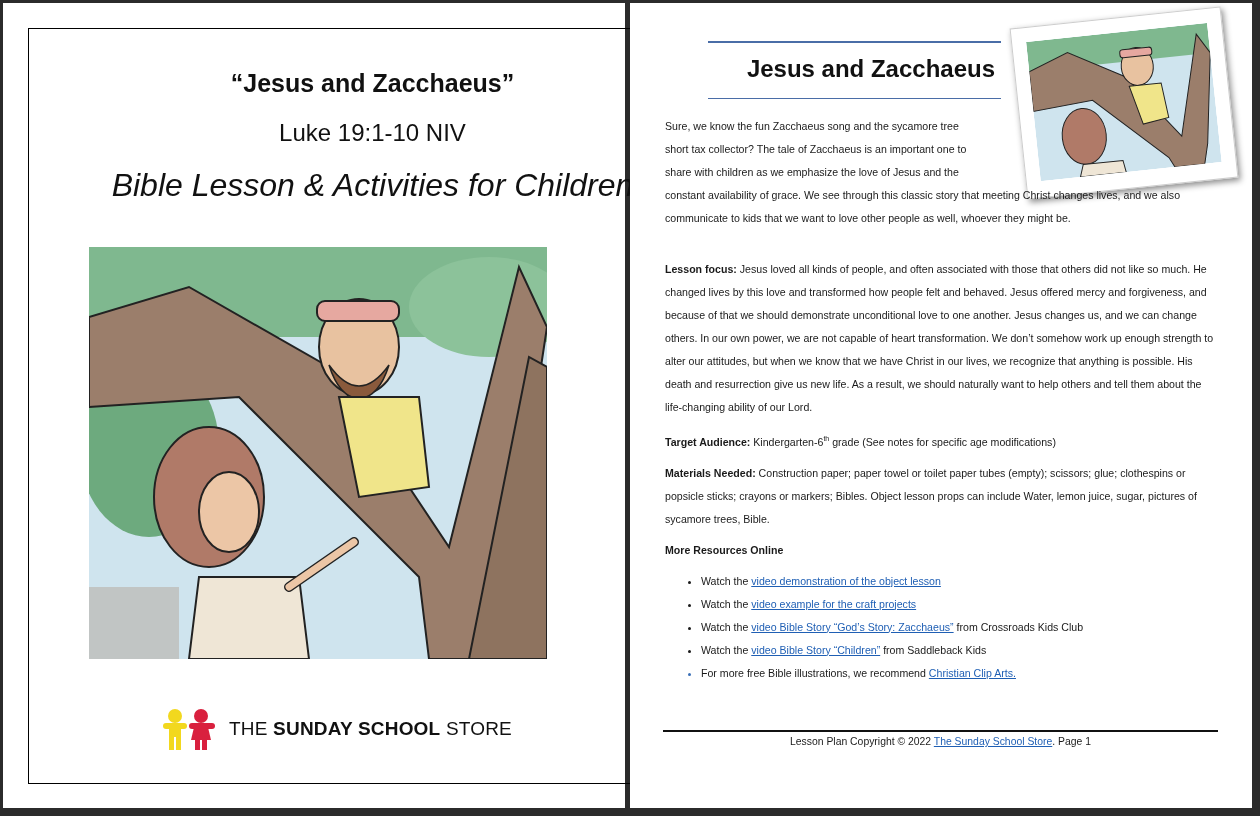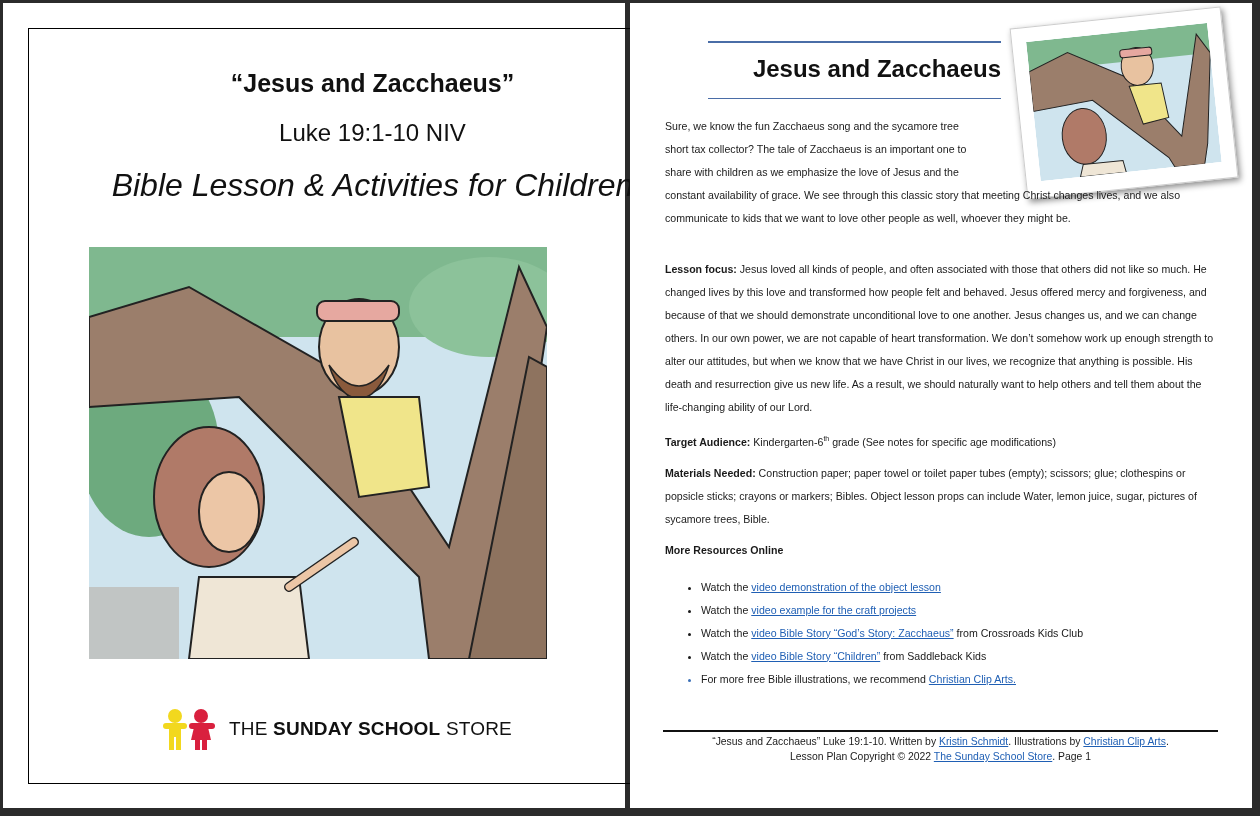--- a/index.html
+++ b/index.html
@@ -10,29 +10,29 @@
   .cover-frame { position:absolute; left:25px; top:25px; width:649px; height:756px; border:1.5px solid #000; box-sizing:border-box;padding-left:20px; }
   .cover-title { position:absolute; top:40px; width:100%; text-align:center; font-weight:bold; font-size:25px; color:#111; }
   .cover-sub1 { position:absolute; top:90px; width:100%; text-align:center; font-size:24px; color:#111; }
   .cover-sub2 { position:absolute; top:138px; width:100%; text-align:center; font-style:italic; font-size:32px; color:#111; }
   .cover-illus { position:absolute; left:60px; top:218px; width:458px; height:412px; overflow:hidden; }
   .logo { position:absolute; left:130px; top:680px; height:40px; display:flex; align-items:center; }
   .logo-text { font-size:19px; color:#111; margin-left:10px; letter-spacing:0.2px; }
   .logo-text b { font-weight:900; }
 
   .rule-blue { position:absolute; left:78px; width:293px; height:1.5px; background:#4a6da7; }
-  .r-title { position:absolute; left:86px; top:52px; width:293px; text-align:right; font-weight:bold; font-size:24px; color:#111; padding-right:8px; box-sizing:border-box; }
+  .r-title { position:absolute; left:80px; top:52px; width:293px; text-align:right; font-weight:bold; font-size:24px; color:#111; padding-right:8px; box-sizing:border-box; }
   .photo { position:absolute; left:388px; top:14px; width:210px; height:170px; transform:rotate(-6deg); background:#fff; box-shadow:2px 3px 6px rgba(0,0,0,0.45); border:1px solid #ccc; }
   .photo-inner { position:absolute; left:14px; top:14px; width:182px; height:140px; overflow:hidden; }
   .body-text { position:absolute; left:35px; width:555px; font-size:10.6px; color:#1a1a1a; line-height:23px; }
   .body-text b { font-weight:bold; }
   .intro { top:112px; }
   .intro .line-narrow { width:330px; display:block; }
   .para { margin:0 0 8px 0; }
-  ul.res { margin:14px 0 0 0; padding-left:36px; }
+  ul.res { margin:8px 0 0 0; padding-left:36px; }
   ul.res li { line-height:23px; }
   ul.res li.blue::marker { color:#3a6fb7; }
   a.lnk { color:#1f5fb4; text-decoration:underline; }
   .footer-rule { position:absolute; left:33px; top:727px; width:555px; height:1.5px; background:#111; }
   .footer { position:absolute; left:33px; top:731px; width:555px; text-align:center; font-size:10.4px; line-height:15px; color:#1a1a1a; }
 </style>
 </head>
 <body>
 
 <div class="page" id="page-left">
@@ -127,16 +127,15 @@
         <li><span>Watch the </span><a class="lnk" href="#">video example for the craft projects</a><span></span></li>
         <li><span>Watch the </span><a class="lnk" href="#">video Bible Story “God’s Story: Zacchaeus”</a><span> from Crossroads Kids Club</span></li>
         <li><span>Watch the </span><a class="lnk" href="#">video Bible Story “Children”</a><span> from Saddleback Kids</span></li>
         <li class="blue"><span>For more free Bible illustrations, we recommend </span><a class="lnk" href="#">Christian Clip Arts.</a><span></span></li>
       </ul>
     </div>
   </div>
 
   <div class="footer-rule"></div>
   <div class="footer">
-    <div><span>“Jesus and Zacchaeus” Luke 19:1-10.  Written by </span><a class="lnk" href="#">Kristin Schmidt</a><span>. Illustrations by </span><a class="lnk" href="#">Christian Clip Arts</a><span>.</span></div>
     <div><span>Lesson Plan Copyright © 2022 </span><a class="lnk" href="#">The Sunday School Store</a><span>. Page 1</span></div>
   </div>
 </div>
 
 </body></html>

